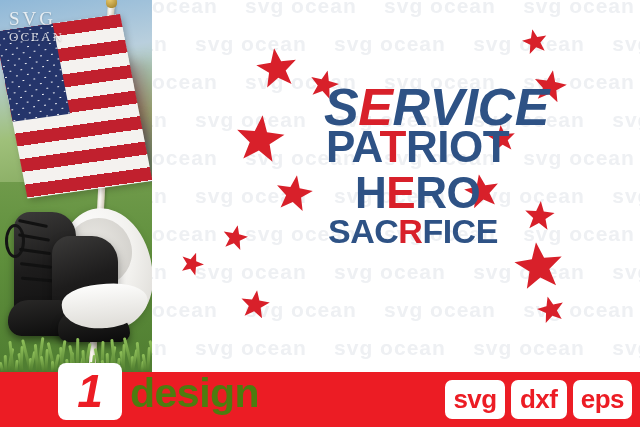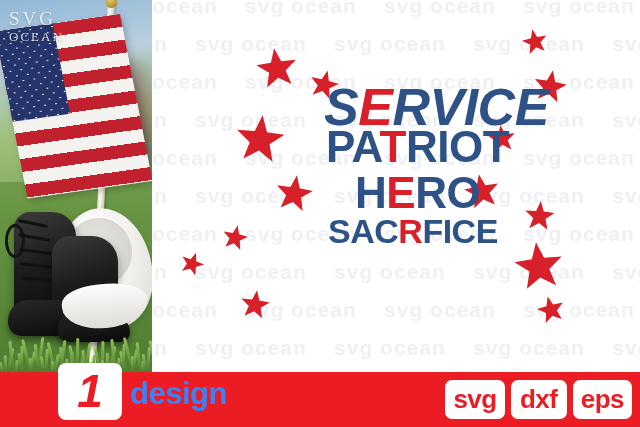--- a/index.html
+++ b/index.html
@@ -107,21 +107,21 @@
   
   #bottombar { position:absolute; left:0; top:372px; width:640px; height:55px;
           background:#ec1c24; }
   #count-badge { position:absolute; left:58px; top:363px; width:64px; height:57px;
           background:#ffffff; border-radius:8px; display:flex; align-items:center;
           justify-content:center; }
   #count-badge span { color:#ec1c24; font-size:46px; font-weight:bold;
           font-style:italic; font-family:"Liberation Sans", sans-serif; line-height:1;
           transform:translateY(-1px); }
   #design-label { position:absolute; left:130px; top:372px; height:43px;
-          display:flex; align-items:center; color:#3b82f6; font-size:31px;
+          display:flex; align-items:center; color:#4d7c0f; font-size:41px;
           font-weight:bold; font-family:"Liberation Sans", sans-serif;
           letter-spacing:-0.5px; }
   #formats { position:absolute; right:8px; top:372px; height:55px;
           display:flex; align-items:center; gap:6px; }
   .fmt { background:#ffffff; border-radius:7px; height:39px; min-width:56px;
           display:flex; align-items:center; justify-content:center;
           color:#ec1c24; font-size:26px; font-weight:bold;
           font-family:"Liberation Sans", sans-serif; padding:0 8px;
           letter-spacing:-0.5px; }
 </style>

